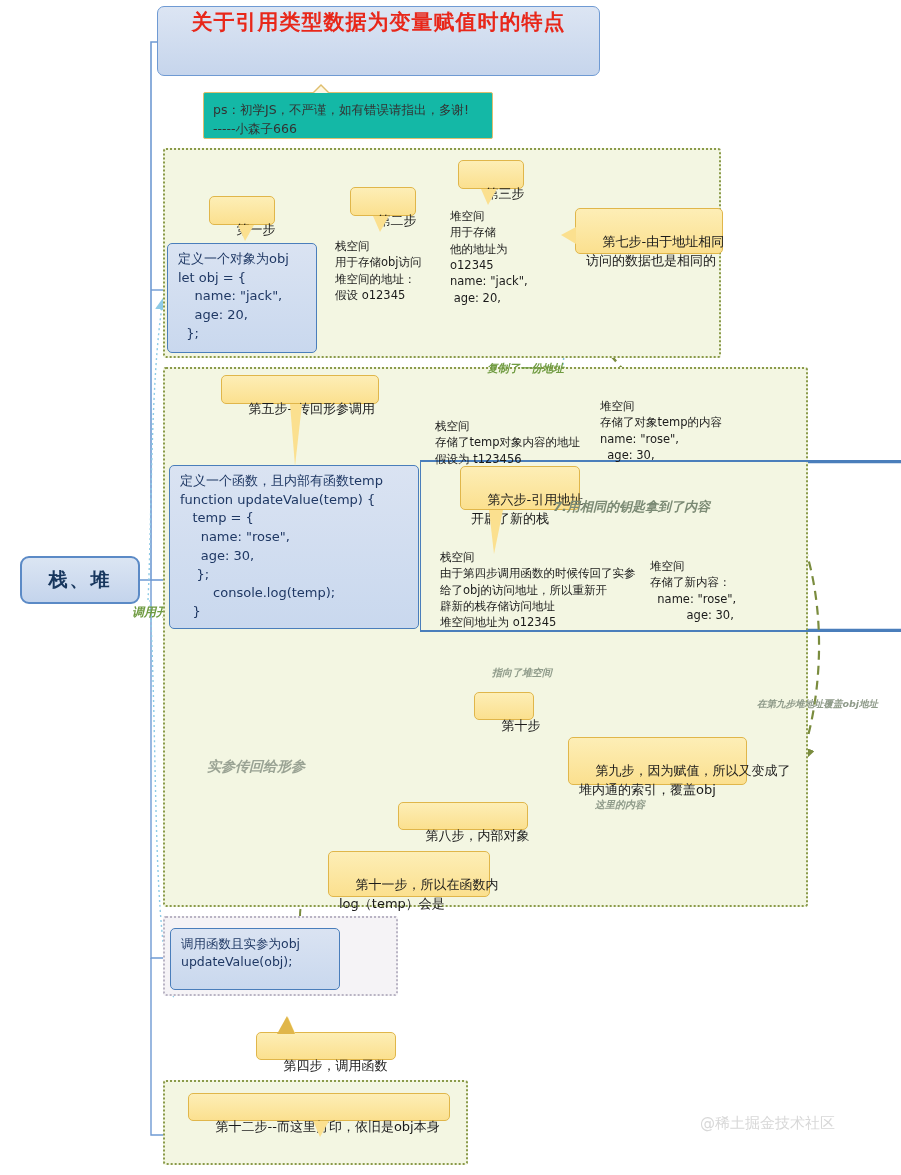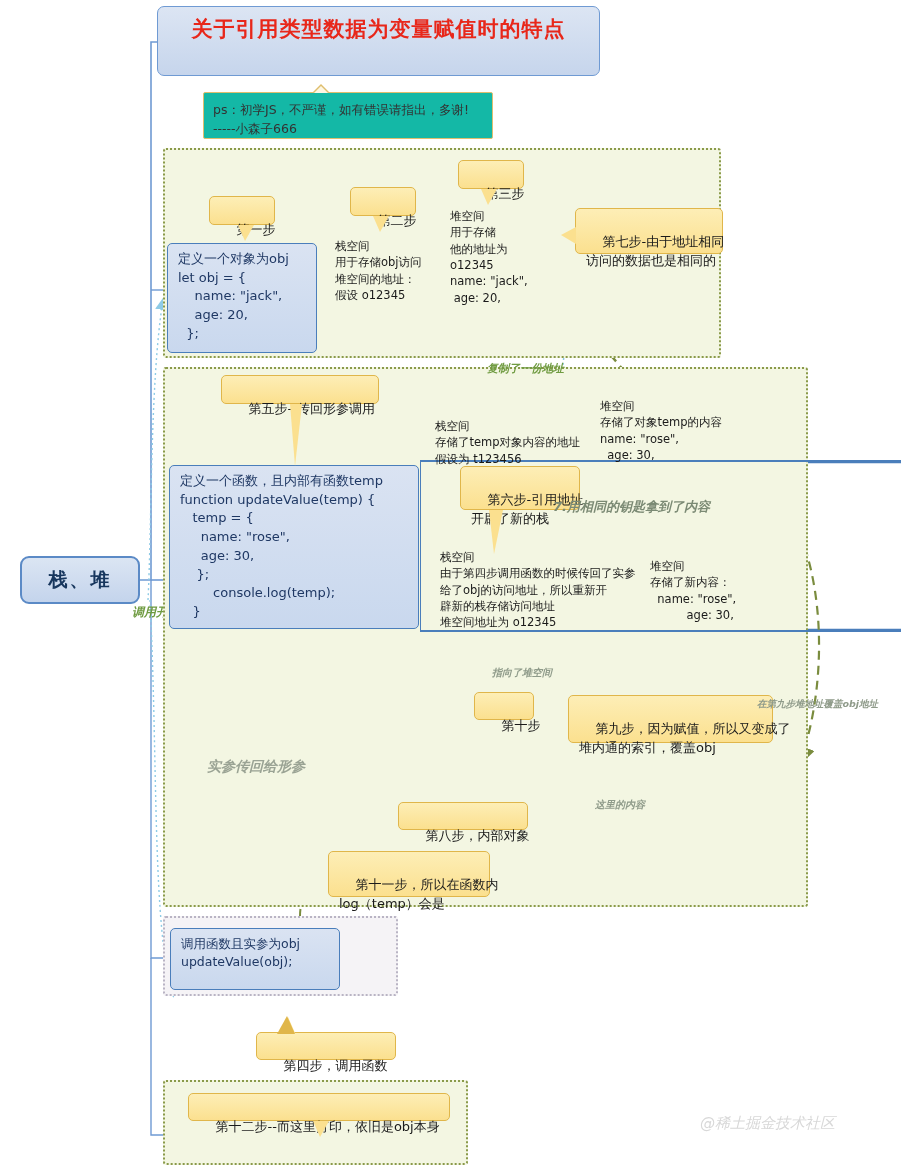--- a/index.html
+++ b/index.html
@@ -15,21 +15,21 @@
     border:2px solid #5b8ac6;border-radius:9px;
     display:flex;align-items:center;justify-content:center;
     color:#17365d;font-size:19px;font-weight:bold;letter-spacing:2px;
   }
 
   
   .title-node{
     left:157px;top:6px;width:443px;height:70px;
     background:linear-gradient(#dce5f3,#c6d5ec);
     border:1.6px solid #6f9ad3;border-radius:7px;
-    display:flex;align-items:flex-start;justify-content:center;padding-top:8px;
+    display:flex;align-items:flex-start;justify-content:center;padding-top:1px;
     color:#e8271a;font-size:21px;font-weight:bold;letter-spacing:1px;
   }
 
   
   .ps-note{
     left:203px;top:92px;width:290px;height:47px;
     background:#14b8a6;border:1.2px solid #dfbe6e;border-radius:2px;
     padding:7px 9px;color:#333;font-size:12.5px;line-height:1.55;
   }
   .ps-note .tail{position:absolute;left:108px;top:-9px;width:0;height:0;
@@ -88,21 +88,21 @@
     border-top:9px solid transparent;border-bottom:10px solid transparent;
     border-right:16px solid #e0b64a;z-index:-1;}
 
   .cal-s1{left:209px;top:196px;width:66px;height:29px;}
   .cal-s2{left:350px;top:187px;width:66px;height:29px;}
   .cal-s3{left:458px;top:160px;width:66px;height:29px;}
   .cal-s7{left:575px;top:208px;width:148px;height:46px;}
   .cal-s5{left:221px;top:375px;width:158px;height:29px;}
   .cal-s6{left:460px;top:466px;width:120px;height:44px;}
   .cal-s10{left:438px;top:692px;width:60px;height:28px;margin-left:36px;}
-  .cal-s9{left:568px;top:695px;width:205px;height:48px;}
+  .cal-s9{left:568px;top:737px;width:179px;height:48px;}
   .cal-s8{left:398px;top:802px;width:130px;height:28px;}
   .cal-s11{left:328px;top:851px;width:162px;height:46px;}
   .cal-s4{left:256px;top:1032px;width:140px;height:28px;}
   .cal-s12{left:188px;top:1093px;width:262px;height:28px;}
 
   
   .mem{
     color:#1a1a1a;font-size:11.5px;line-height:1.42;white-space:pre;
   }
   .mem2{left:335px;top:238px;width:100px;}
@@ -117,21 +117,21 @@
   .anno-green{color:#6f9b41;}
   .an-copy{left:487px;top:361px;}
   .an-key{left:553px;top:498px;font-size:13px;color:#7b8a74;}
   .an-point{left:492px;top:666px;font-size:10px;}
   .an-cover{left:757px;top:698px;font-size:9.5px;}
   .an-here{left:595px;top:798px;font-size:10px;}
   .an-pass{left:207px;top:758px;font-size:14px;color:#9aa394;}
   .an-start{left:100px;top:604px;font-size:12px;color:#6f9b41;margin-left:32px;}
 
   
-  .wm{left:700px;top:1114px;color:#d8d8d8;font-size:15px;white-space:nowrap;font-style:italic;}
+  .wm{left:700px;top:1114px;color:#d8d8d8;font-size:15px;white-space:nowrap;}
 </style>
 </head>
 <body>
 
 <div id="canvas">
 
   <svg class="layer" viewBox="0 0 901 1175" xmlns="http://www.w3.org/2000/svg">
     <defs>
       <marker id="arrGreen" markerWidth="9" markerHeight="9" refX="7" refY="4.5" orient="auto">
         <path d="M0,0 L9,4.5 L0,9 z" fill="#7a8c3e"></path>

